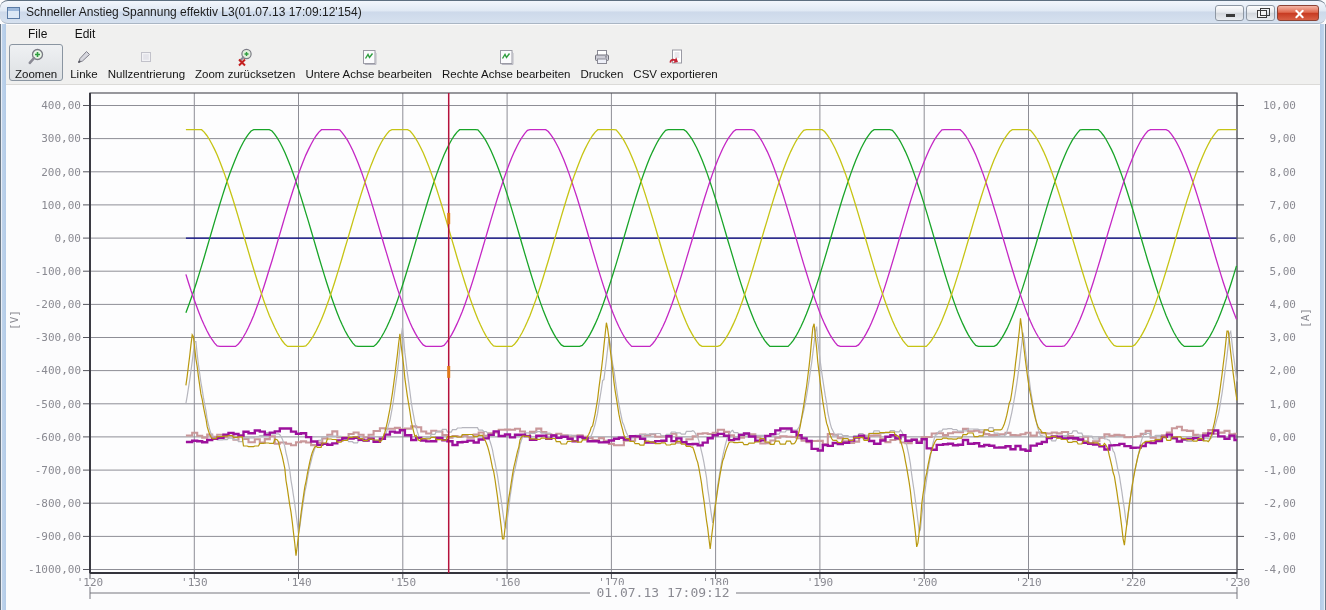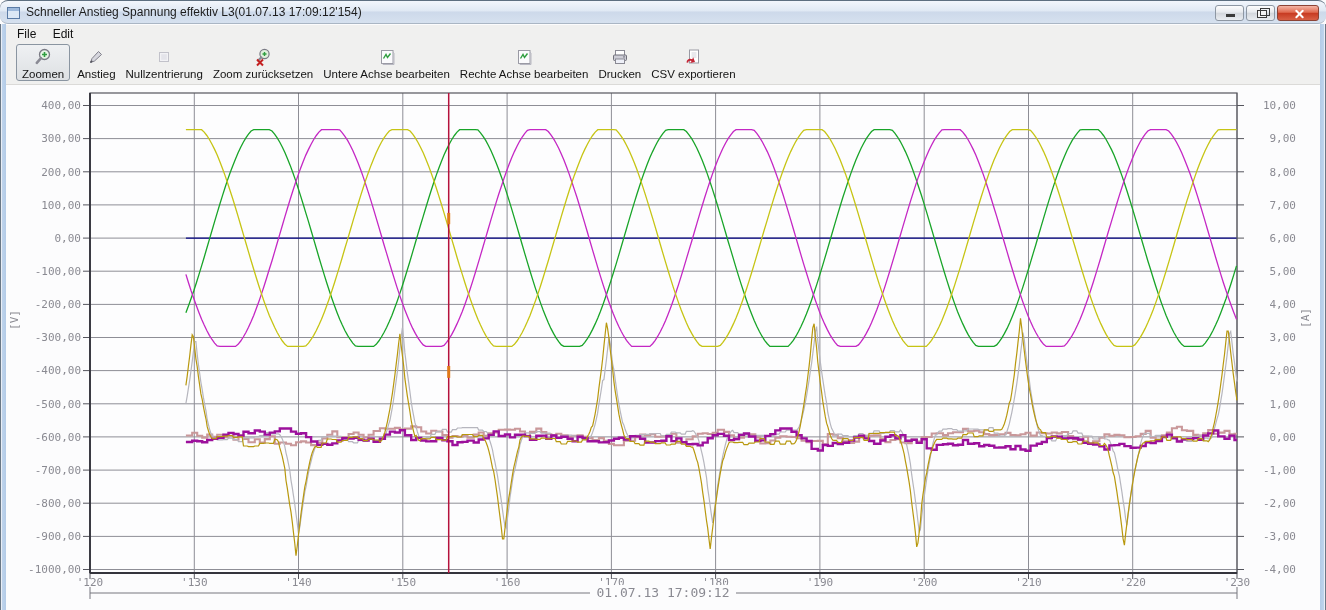--- a/index.html
+++ b/index.html
@@ -19,24 +19,24 @@
   .wbtn.close{width:42px;border-color:#8c4335;
     background:linear-gradient(#f4b5a5,#e06a50 45%,#c73b22 52%,#d86045);}
   .g-min{position:absolute;left:10px;bottom:3px;width:9px;height:3px;background:#3a3a3a;}
   .g-res{position:absolute;left:10px;top:4px;width:8px;height:6px;border:1px solid #3a3a3a;background:#f4f4f4;}
   .g-res::before{content:"";position:absolute;left:2px;top:-3px;width:8px;height:6px;border:1px solid #3a3a3a;background:transparent;}
   .g-x1,.g-x2{position:absolute;left:16px;top:7px;width:11px;height:2px;background:#fff;border-radius:1px;}
   .g-x1{transform:rotate(45deg);}.g-x2{transform:rotate(-45deg);}
   
   .menubar{position:absolute;top:25px;left:6px;right:6px;height:19px;background:#f0f0ef;
     font-size:12px;color:#111;}
-  .menu-item{display:inline-block;margin-left:9px;line-height:19px;padding:0 2px;}
+  .menu-item{display:inline-block;margin-left:20px;line-height:19px;padding:0 2px;}
   
   .toolbar{position:absolute;top:44px;left:6px;right:6px;height:41px;background:#f0f0ef;
-    display:flex;align-items:flex-start;padding-left:10px;border-bottom:1px solid #dbdad8;box-sizing:border-box;}
+    display:flex;align-items:flex-start;padding-left:3px;border-bottom:1px solid #dbdad8;box-sizing:border-box;}
   .titem{display:flex;flex-direction:column;align-items:center;padding:3px 5px 0;
     font-size:11.5px;color:#141414;white-space:nowrap;}
   .titem .ticon{width:20px;height:20px;margin-bottom:1px;}
   .titem.selected{border:1px solid #8a95a1;border-radius:3px;
     background:linear-gradient(#eff1f3,#dde0e3);padding:2px 5px 0;margin-right:2px;}
   
   .chart-wrap{position:absolute;top:85px;left:0;width:1326px;height:419px;background:#fcfcfd;}
   .chart-wrap svg{display:block;}
   
   .edge{position:absolute;top:24px;bottom:0;width:6px;z-index:30;}
@@ -77,21 +77,21 @@
             <path d="M9 7.5 H14 M11.5 5 V10" stroke="#2f9e3f" stroke-width="1.6" fill="none"></path>
             <path d="M8 11.2 L3.8 15.8" stroke="#8a8a94" stroke-width="2.6" stroke-linecap="round"></path>
           </svg></span>
         <span>Zoomen</span>
       </div>
       <div class="titem">
         <span class="ticon"><svg width="20" height="20" viewBox="0 0 20 20">
             <path d="M4.5 15.5 L6 11.5 L12.5 4.5 L15.5 7.5 L8.5 14 Z" fill="#d7d7de" stroke="#80808a" stroke-width="1"></path>
             <path d="M4.5 15.5 L6.3 13.7" stroke="#55555e" stroke-width="1.6"></path>
           </svg></span>
-        <span>Anstieg</span>
+        <span>Linke</span>
       </div>
       <div class="titem">
         <span class="ticon"><svg width="20" height="20" viewBox="0 0 20 20">
             <rect x="5.5" y="5.5" width="9" height="9" fill="#f2f2f5" stroke="#c2c2ca"></rect>
             <rect x="7.2" y="7.2" width="5.6" height="5.6" fill="#e4e4ea"></rect>
           </svg></span>
         <span>Nullzentrierung</span>
       </div>
       <div class="titem">
         <span class="ticon"><svg width="20" height="20" viewBox="0 0 20 20">

